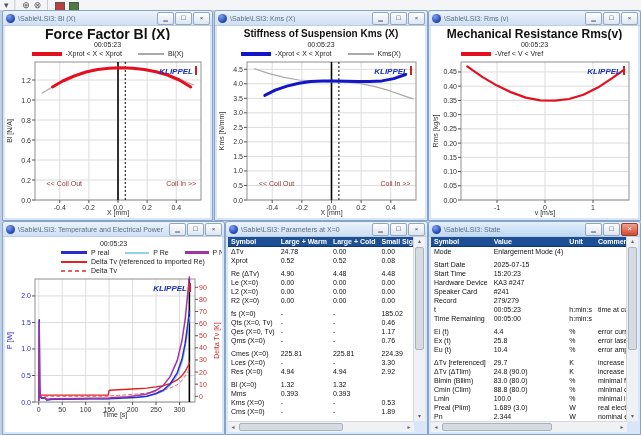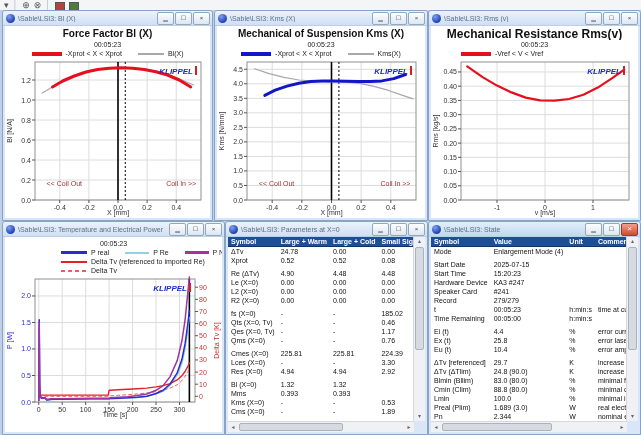--- a/index.html
+++ b/index.html
@@ -60,21 +60,21 @@
     <span class="wicon"></span>
     <span class="wtitle">\Sable\LSI3: Bl (X)</span>
     <span class="wbtns">
       <span class="wbtn">▁</span>
       <span class="wbtn">☐</span>
       <span class="wbtn">×</span>
     </span>
   </div>
   <div class="wcontent">
       <div class="chart">
-        <div class="ch-title" style="font-size: 10px;">Force Factor Bl (X)</div>
+        <div class="ch-title" style="font-size: 14px;">Force Factor Bl (X)</div>
         <div class="ch-sub">00:05:23</div>
         <div class="ch-legend">
           <div class="ch-lrow">
             <span class="ch-item">
               <span class="ch-swatch" style="width: 30px; height: 4px; background: rgb(230, 15, 30);"></span>
               <span>-Xprot &lt; X &lt; Xprot</span>
             </span>
             <span class="ch-item">
               <span class="ch-swatch" style="width: 26px; height: 2px; background: rgb(168, 168, 168);"></span>
               <span>Bl(X)</span>
@@ -139,21 +139,21 @@
     <span class="wicon"></span>
     <span class="wtitle">\Sable\LSI3: Kms (X)</span>
     <span class="wbtns">
       <span class="wbtn">▁</span>
       <span class="wbtn">☐</span>
       <span class="wbtn">×</span>
     </span>
   </div>
   <div class="wcontent">
       <div class="chart">
-        <div class="ch-title" style="font-size: 10px;">Mechanical of Suspension Kms (X)</div>
+        <div class="ch-title" style="font-size: 10px;">Stiffness of Suspension Kms (X)</div>
         <div class="ch-sub">00:05:23</div>
         <div class="ch-legend">
           <div class="ch-lrow">
             <span class="ch-item">
               <span class="ch-swatch" style="width: 30px; height: 4px; background: rgb(18, 22, 200);"></span>
               <span>-Xprot &lt; X &lt; Xprot</span>
             </span>
             <span class="ch-item">
               <span class="ch-swatch" style="width: 26px; height: 2px; background: rgb(168, 168, 168);"></span>
               <span>Kms(X)</span>

